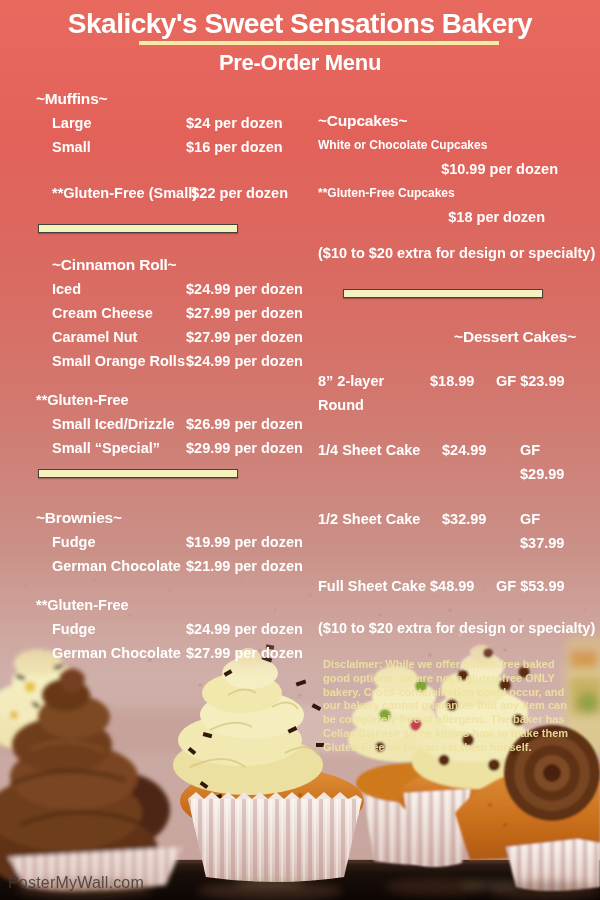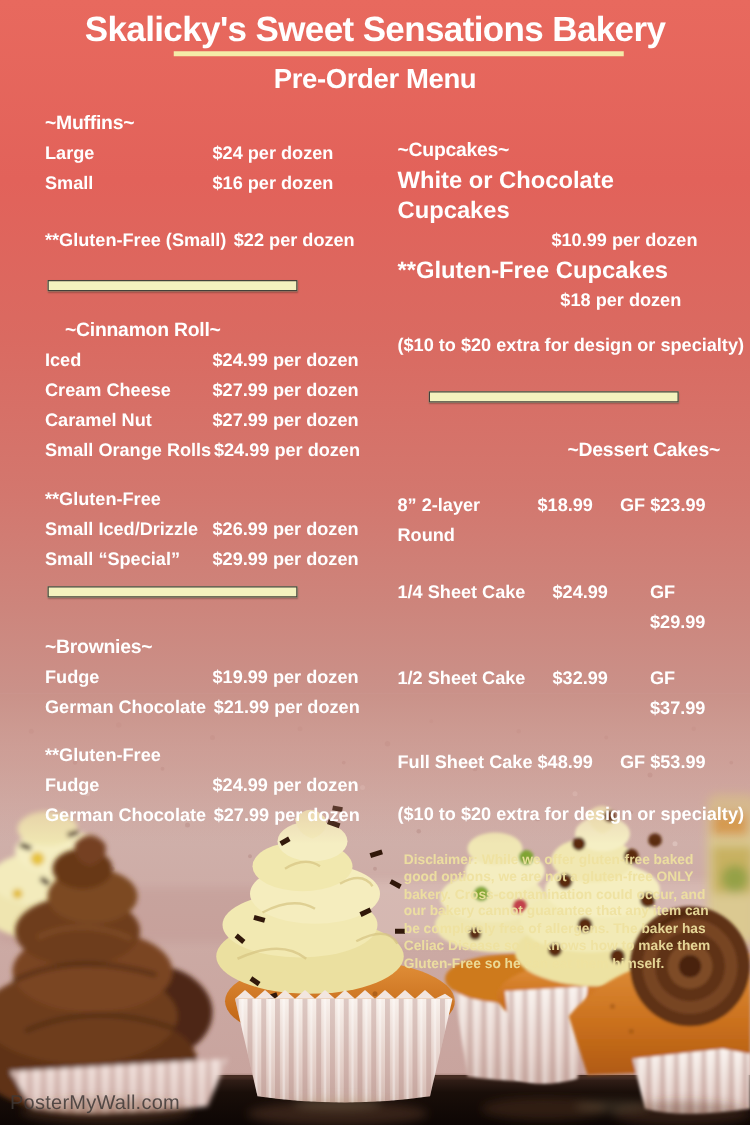--- a/index.html
+++ b/index.html
@@ -22,33 +22,33 @@
   }
   .subtitle{
     position:absolute;top:50px;left:0;width:600px;text-align:center;
     color:#FFFFFF;font-weight:700;font-size:22px;letter-spacing:-0.3px;
   }
   .col-left{position:absolute;top:86px;left:36px;width:252px;}
   .col-right{position:absolute;top:108px;left:318px;width:258px;}
   .sec-header{font-size:15.5px;line-height:25px;color:#fff;font-weight:700;letter-spacing:-0.2px;}
   .gf-header{font-size:14.5px;line-height:24px;color:#fff;font-weight:700;margin-top:15px;}
   .row{display:flex;font-size:14.5px;line-height:24px;color:#fff;font-weight:700;}
-  .row .nm{min-width:128px;white-space:nowrap;padding-right:6px;}
+  .row .nm{min-width:128px;white-space:nowrap;padding-right:6px;margin-left:16px;}
   .row .pr{white-space:nowrap;}
   .mt22{margin-top:22px;}
   .divider{
     height:7px;background:#F4F2BE;border:1px solid #44423A;
     width:198px;margin-top:19px;margin-left:2px;
     box-shadow:0 1px 1px rgba(60,40,35,0.35);
   }
   .divider.d2{margin-top:9px;}
   .divider.dr{width:198px;margin-left:25px;margin-top:24px;}
   .sec-header.after-div{margin-top:19px;margin-left:16px;}
   .sec-header.brownies{margin-top:27px;}
-  .line{font-size:19px;line-height:24px;color:#fff;font-weight:700;}
+  .line{font-size:12px;line-height:24px;color:#fff;font-weight:700;}
   .price-right{font-size:14.5px;line-height:24px;color:#fff;font-weight:700;text-align:right;}
   .price-right.p1{padding-right:18px;}
   .price-right.p2{padding-right:31px;}
   .note{font-size:14.5px;line-height:24px;color:#fff;font-weight:700;margin-top:12px;white-space:nowrap;}
   .note.n2{margin-top:18px;}
   .sec-header.cakes{margin-top:26px;text-align:right;}
   .cake-row{
     display:grid;grid-template-columns:112px 66px auto;
     font-size:14.5px;line-height:24px;color:#fff;font-weight:700;
   }

